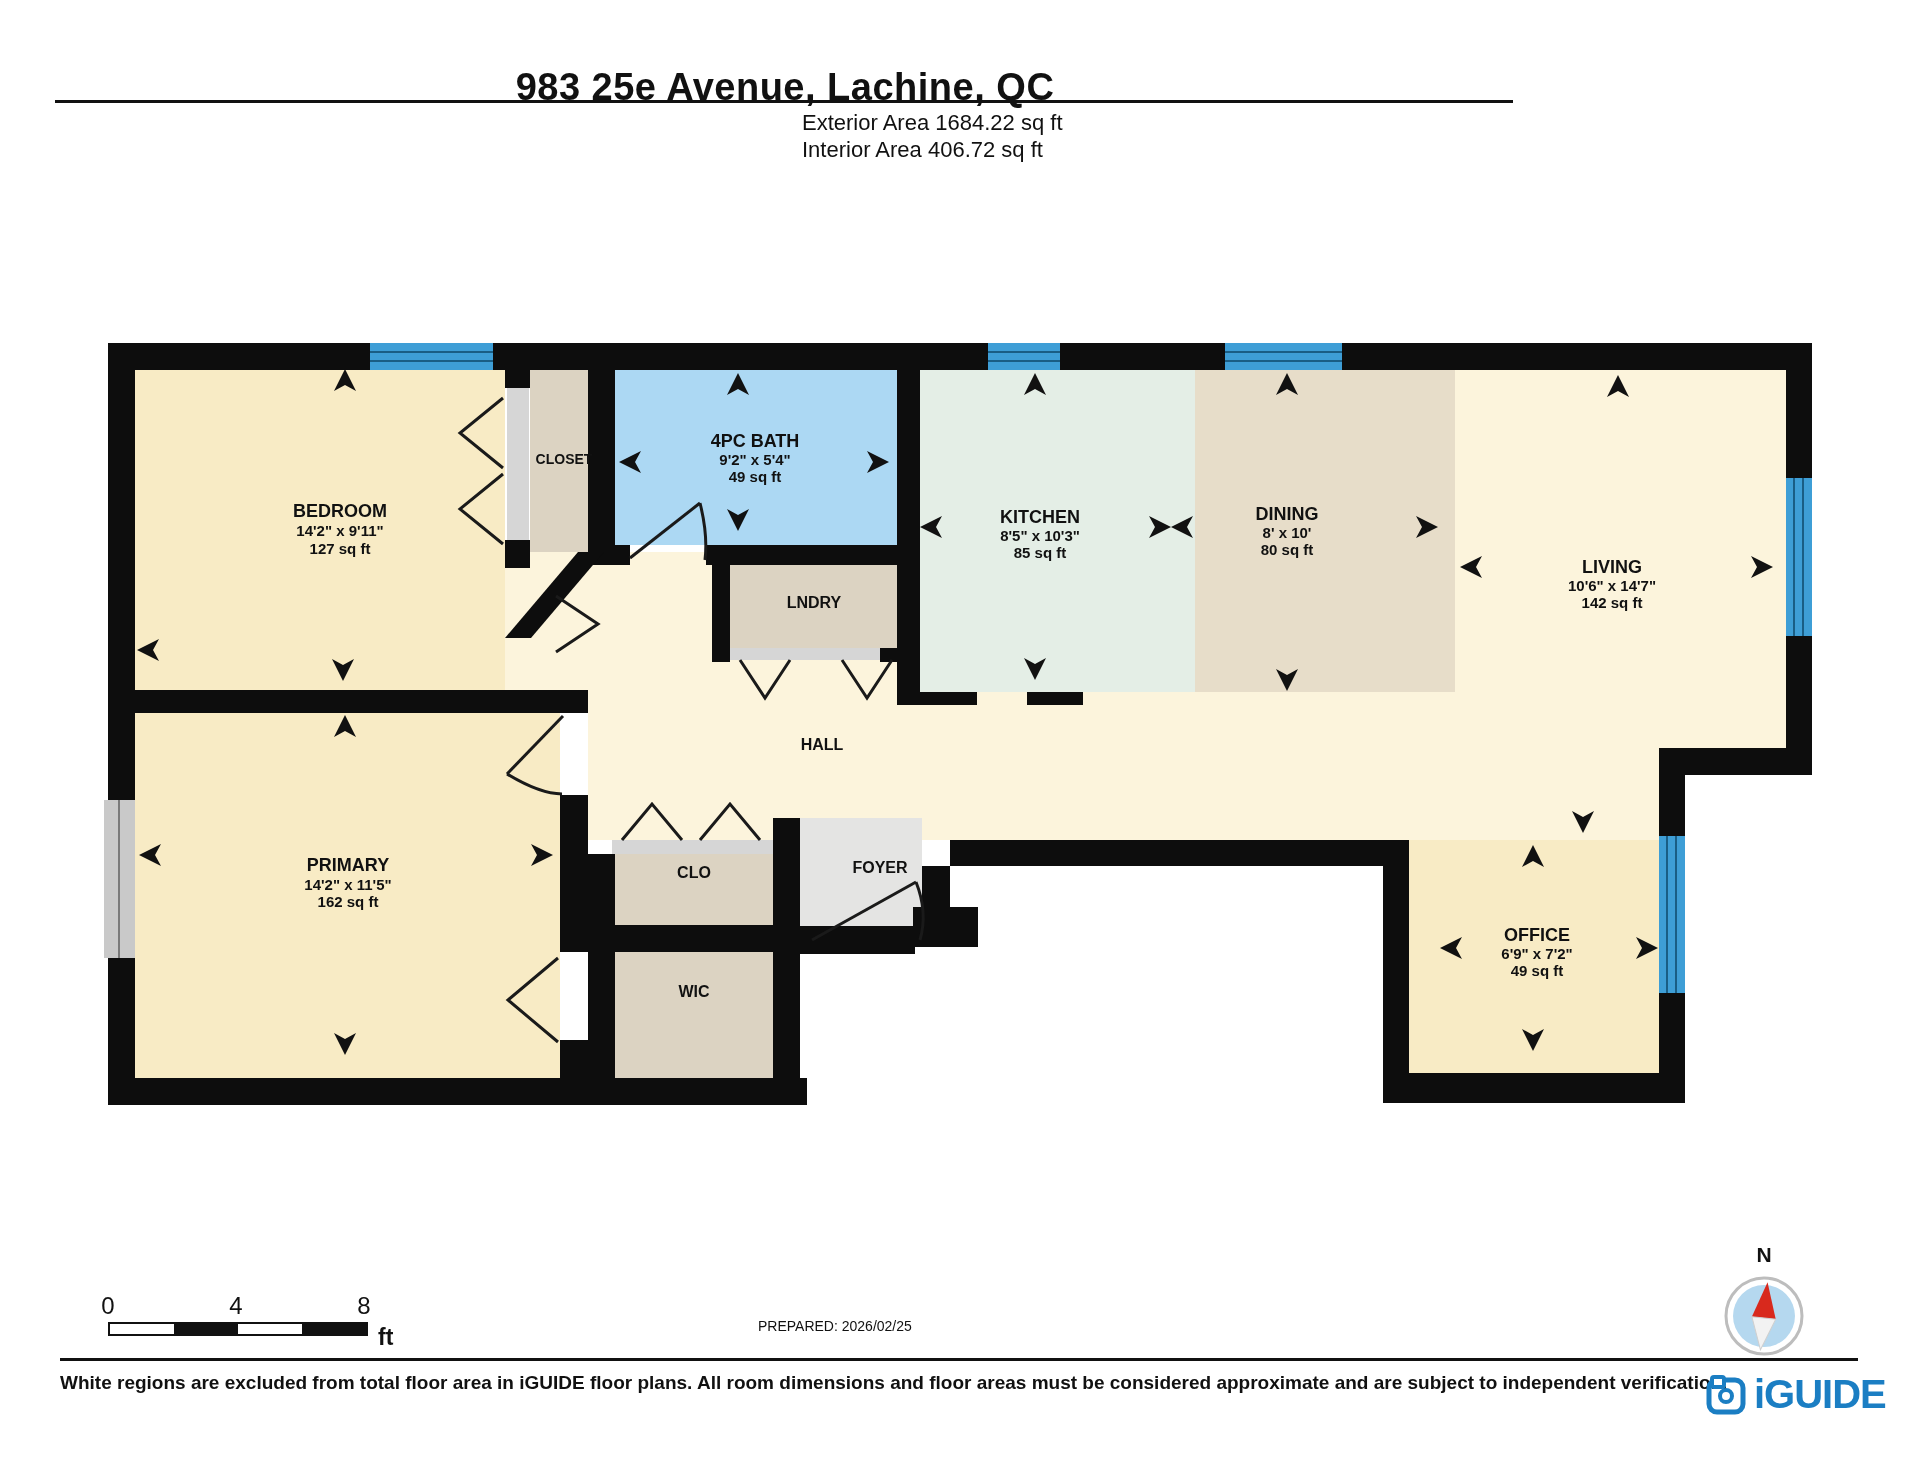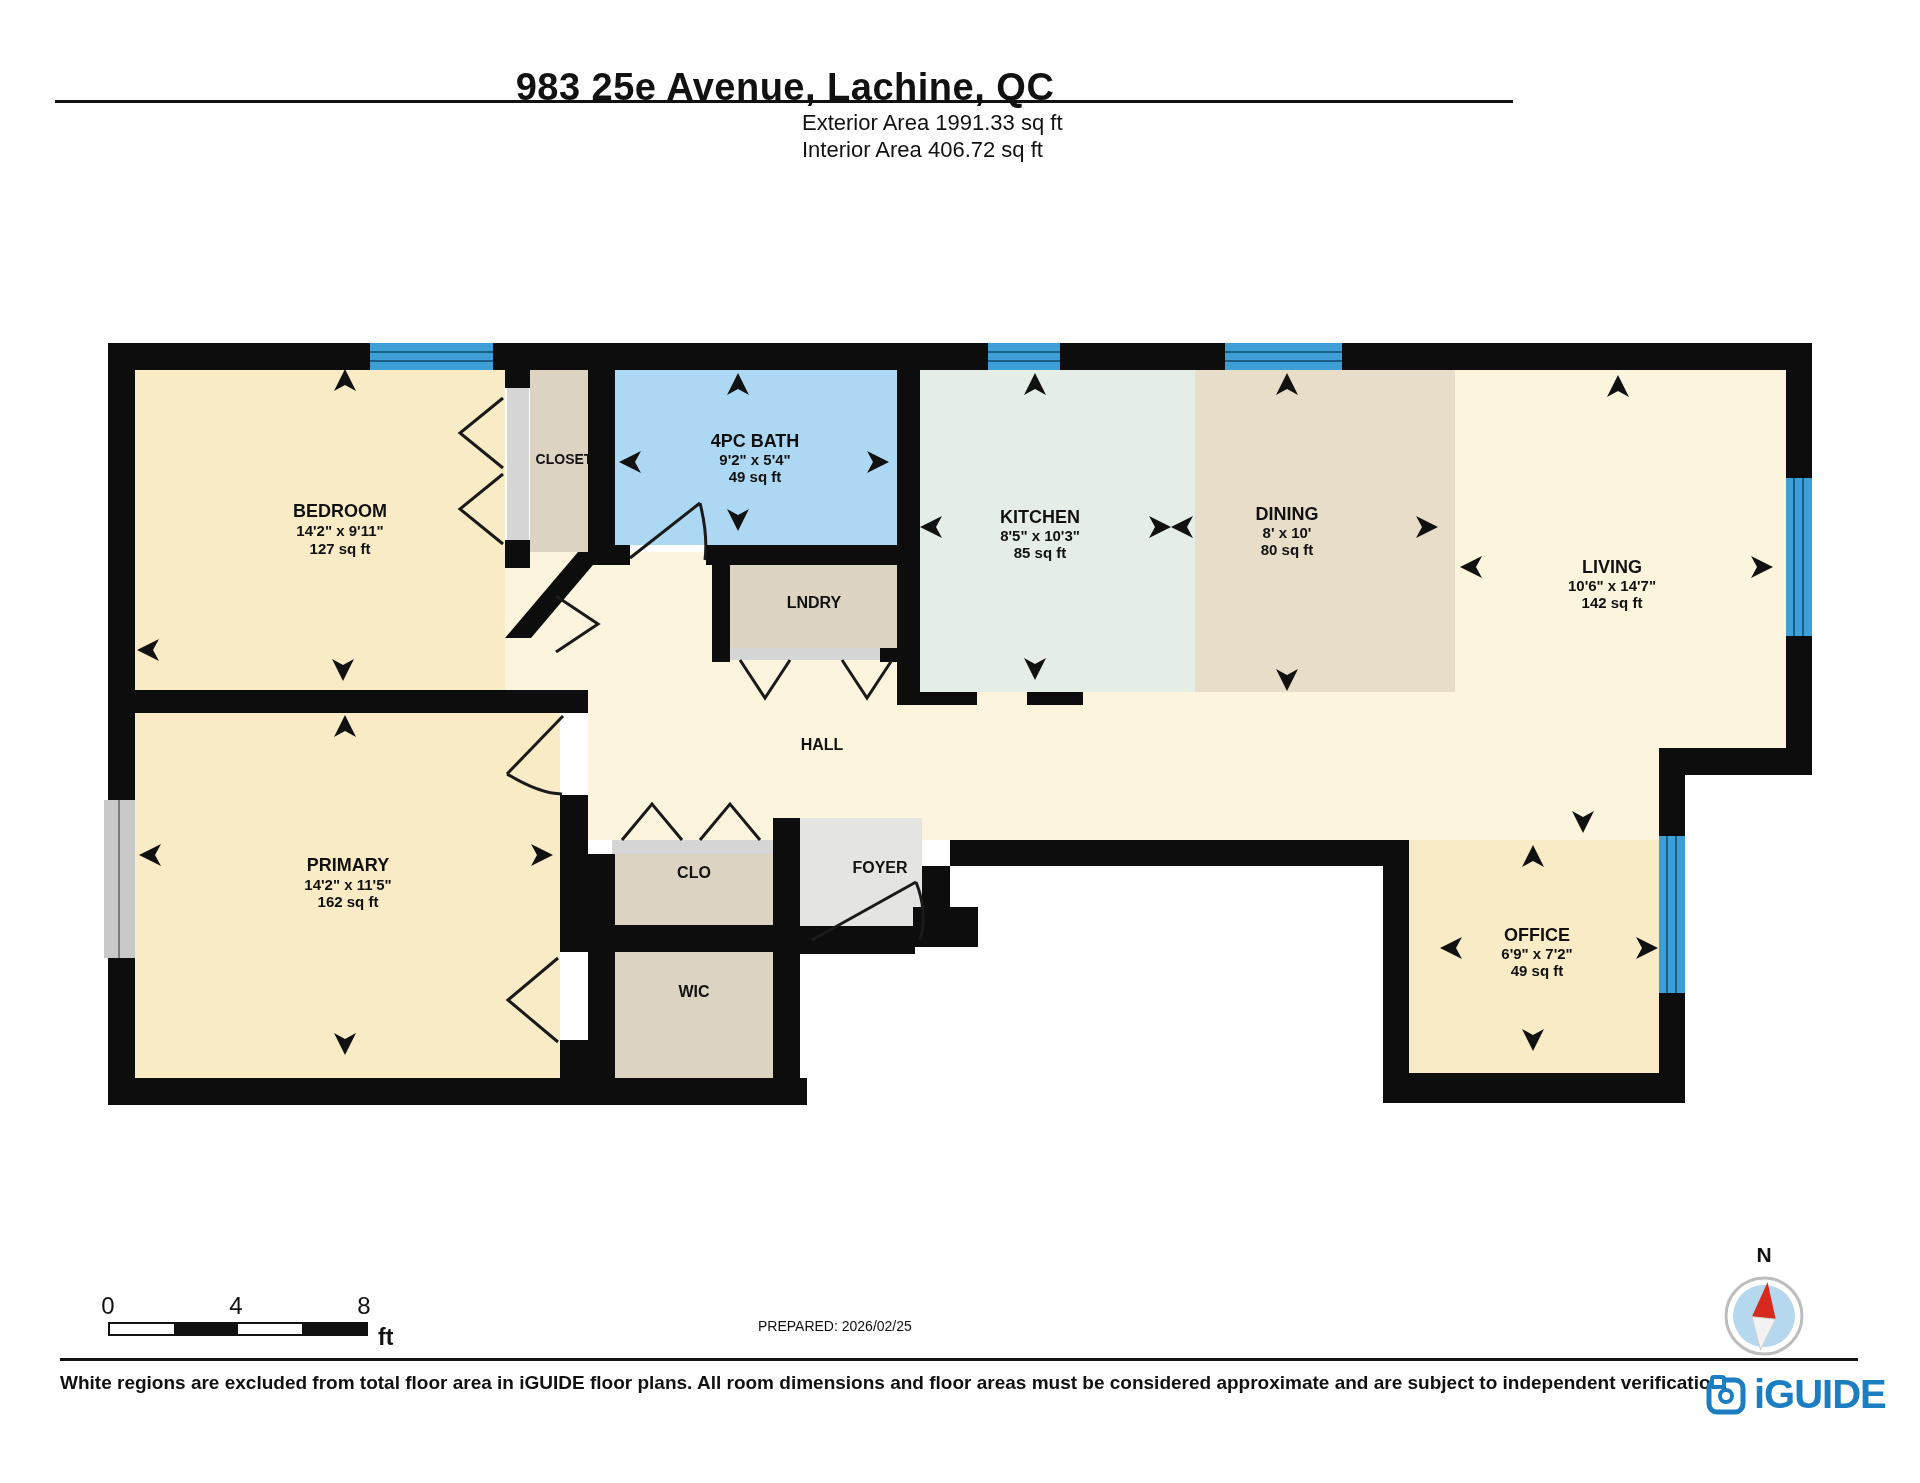--- a/index.html
+++ b/index.html
@@ -38,21 +38,21 @@
   .logo-text{font-size:40px;font-weight:bold;color:#1B7EC3;letter-spacing:-1px;}
   .compass{position:absolute;left:1712px;top:1244px;}
 </style>
 </head>
 <body>
 
 <div class="page">
 
   <div class="title">983 25e Avenue, Lachine, QC</div>
   <div class="title-rule"></div>
-  <div class="area-ext">Exterior Area 1991.33 sq ft</div>
+  <div class="area-ext">Exterior Area 1684.22 sq ft</div>
   <div class="area-int">Interior Area 406.72 sq ft</div>
 
   <svg class="plan" width="1920" height="1483" viewBox="0 0 1920 1483">
     <defs>
       <path id="arw" d="M0,-13 L11,9 L0,3 L-11,9 Z" fill="#111"></path>
     </defs>
 
     <g>
       <rect x="135" y="370" width="370" height="320" fill="#F8EBC5"></rect>
       <rect x="530" y="370" width="58" height="185" fill="#DCD3C2"></rect>

